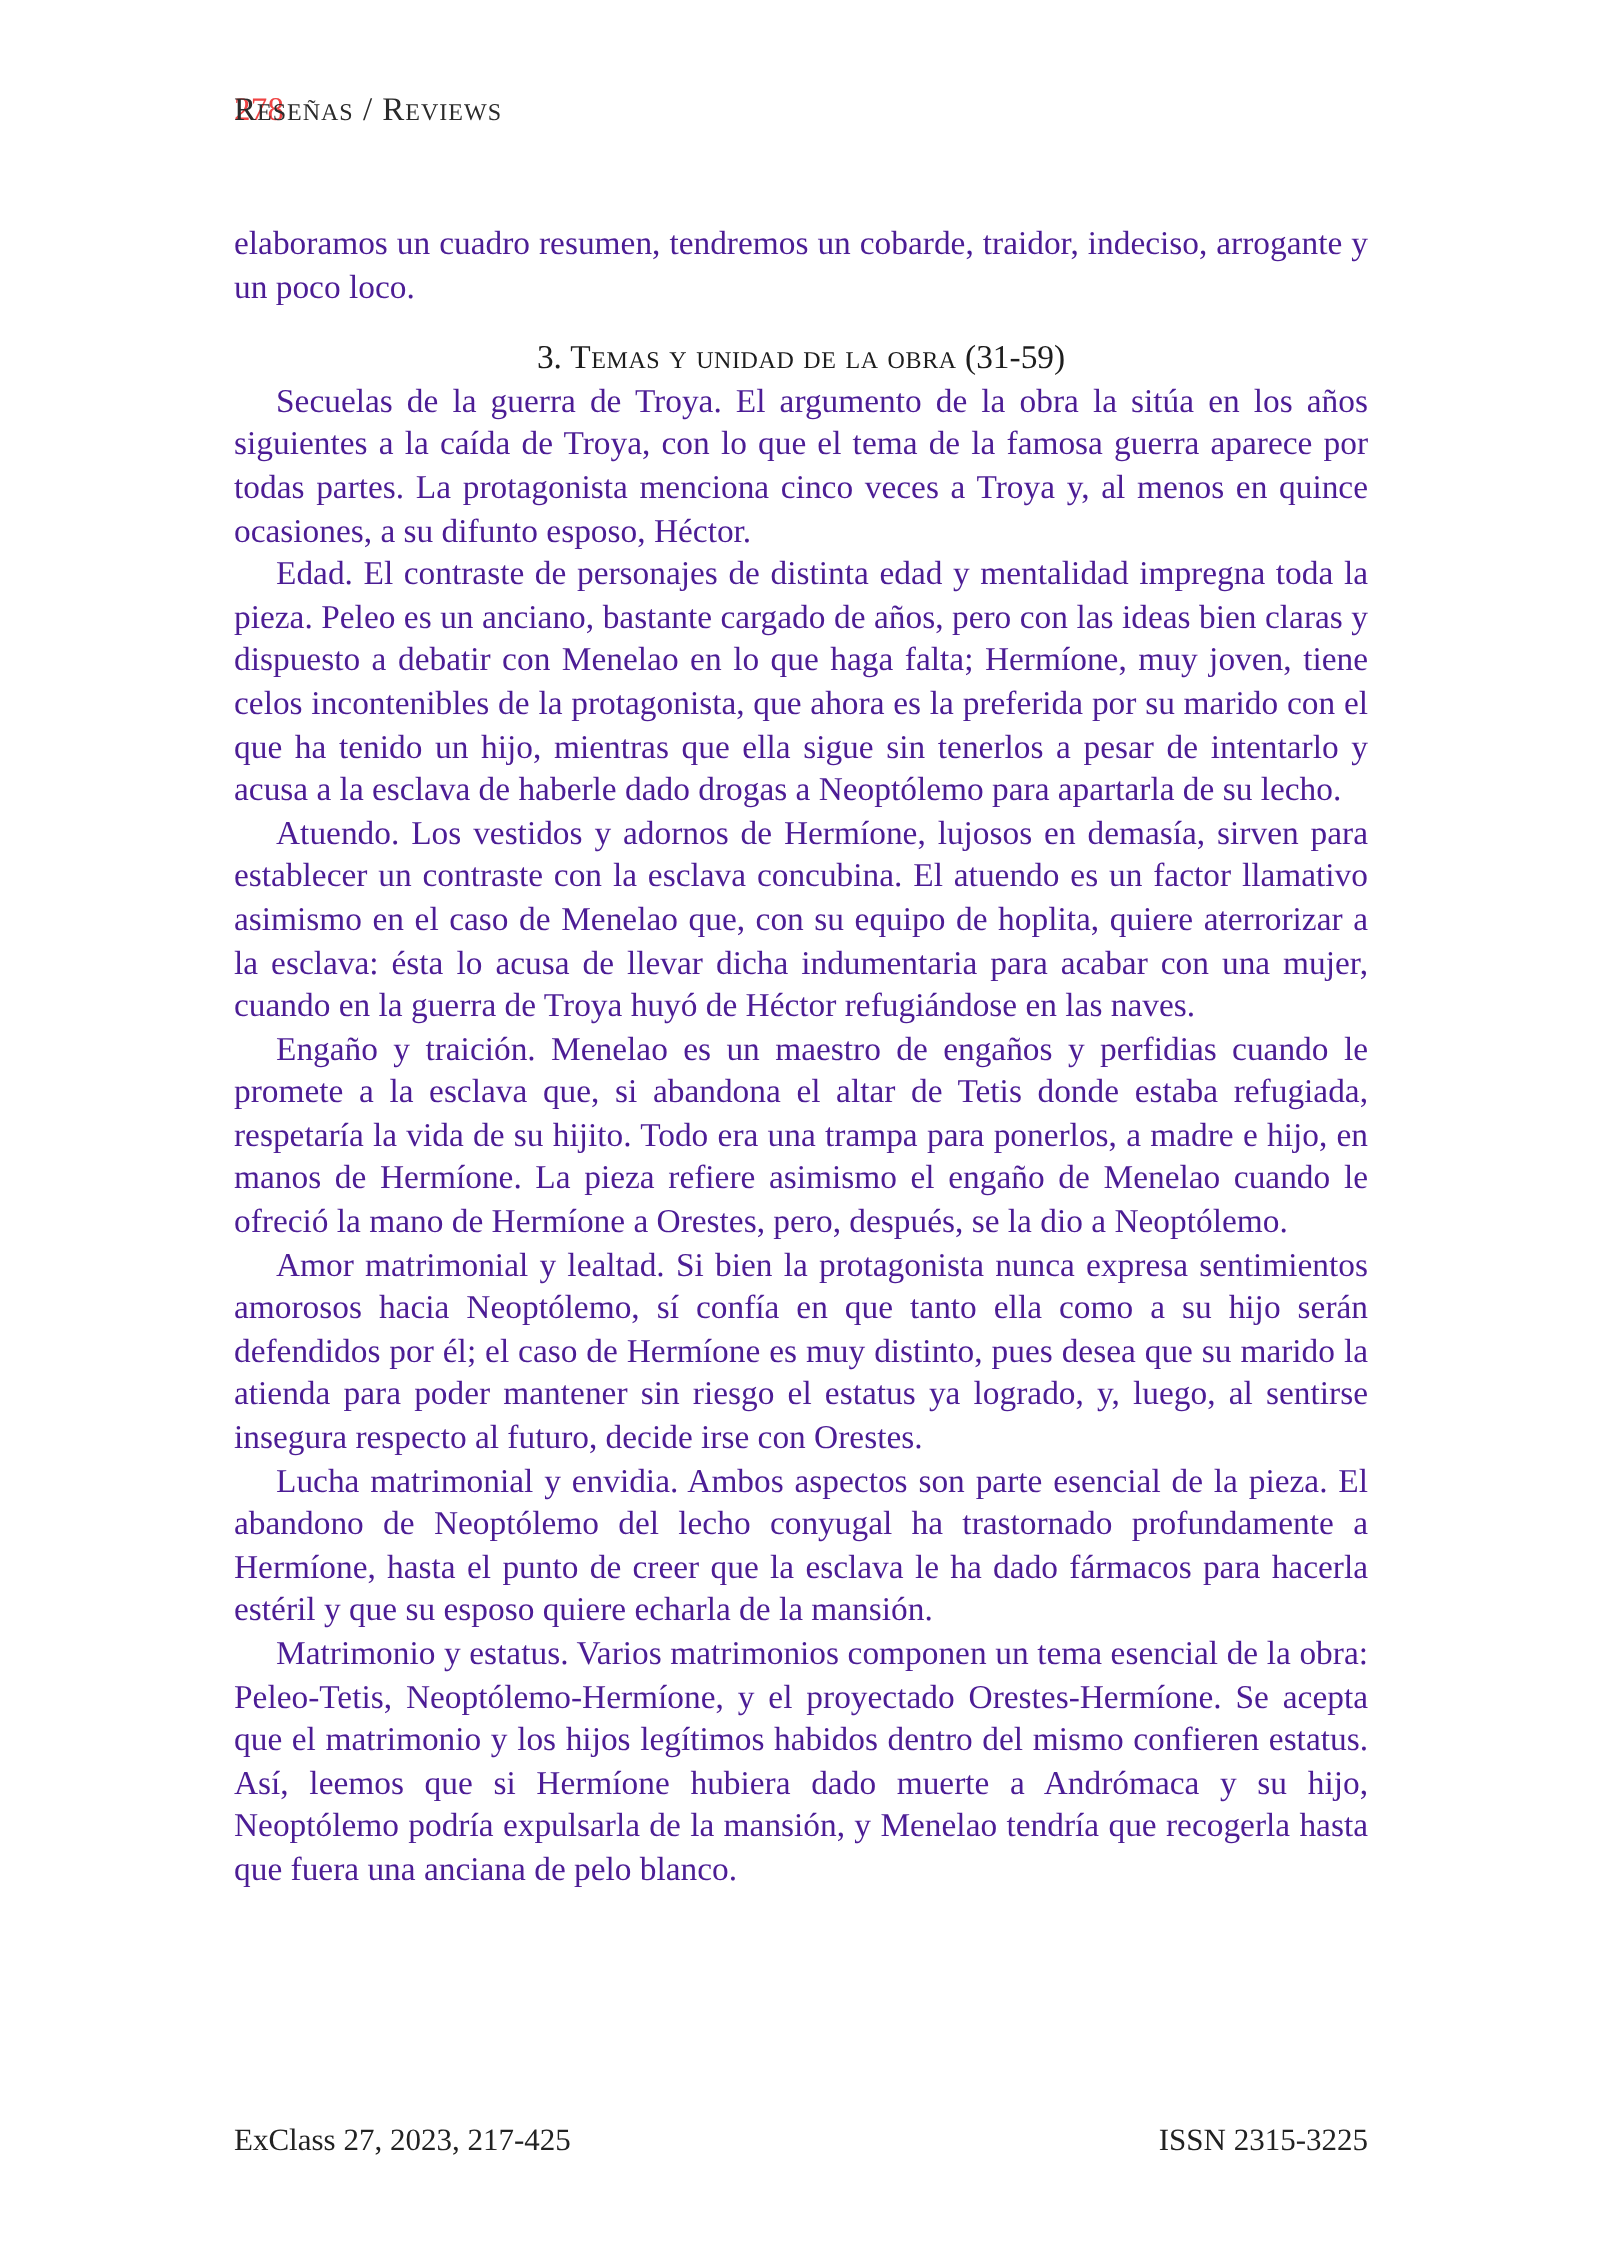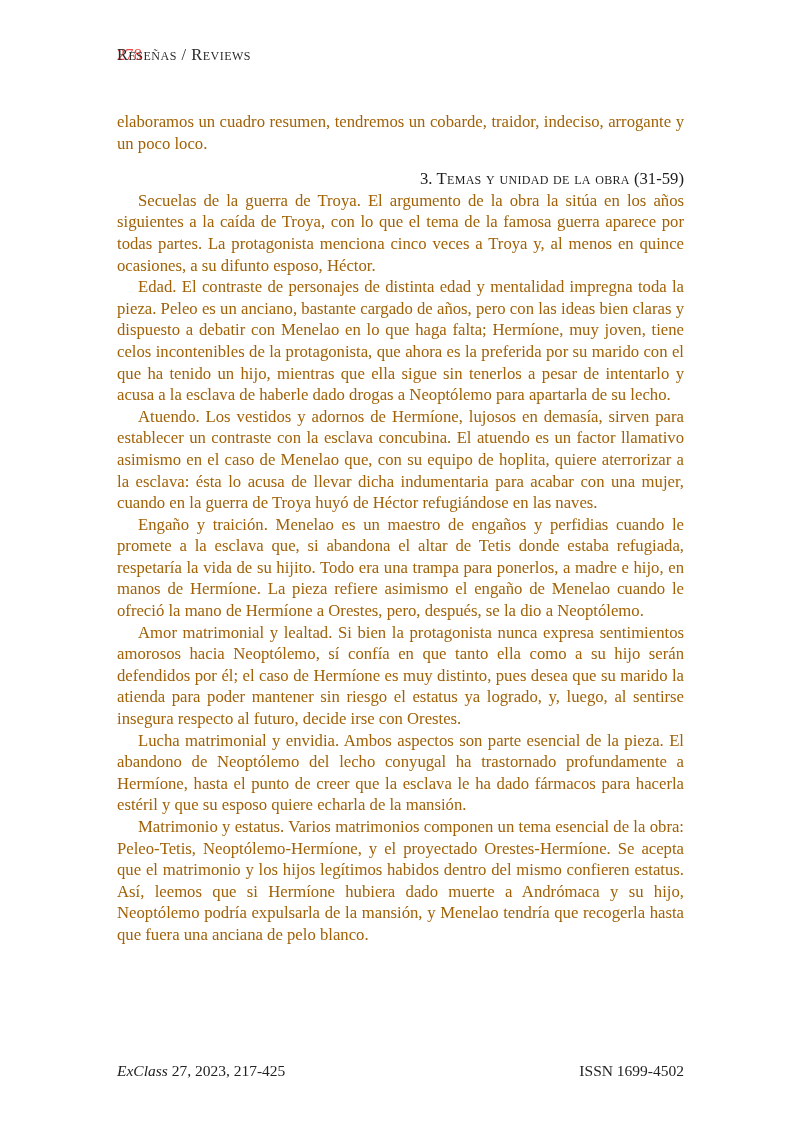--- a/index.html
+++ b/index.html
@@ -57,39 +57,39 @@
     left: 117px;
     top: 111px;
     width: 567px;
   }
   p.para {
     margin: 0;
     font-size: 16.7px;
     line-height: 21.6px;
     text-align: justify;
     text-justify: inter-word;
-    color: #a16207;
+    color: #4c1d95;
     hyphens: none;
     -webkit-hyphens: none;
   }
   p.para.indent {
     text-indent: 21px;
   }
   p.para.noindent {
     text-indent: 0;
   }
   
 
   h2.section {
     margin: 0;
     padding-top: 14px;
     font-size: 16.7px;
     line-height: 21.6px;
     font-weight: normal;
-    text-align: right;
+    text-align: center;
     color: #1d1d1d;
   }
   h2.section .num {
     font-variant: normal;
   }
   h2.section .sc {
     font-variant: small-caps;
     letter-spacing: 0.3px;
   }
   h2.section .range {
@@ -107,21 +107,20 @@
     line-height: 22px;
     color: #222222;
   }
   .footer-left {
     position: absolute;
     left: 0;
     top: 0;
     white-space: nowrap;
   }
   .footer-left .journal {
-    font-style: italic;
   }
   .footer-right {
     position: absolute;
     right: 0;
     top: 0;
     white-space: nowrap;
   }
 </style>
 </head>
 <body>
@@ -156,16 +155,16 @@
     <p class="para indent">Amor matrimonial y lealtad. Si bien la protagonista nunca expresa sentimientos amorosos hacia Neoptólemo, sí confía en que tanto ella como a su hijo serán defendidos por él; el caso de Hermíone es muy distinto, pues desea que su marido la atienda para poder mantener sin riesgo el estatus ya logrado, y, luego, al sentirse insegura respecto al futuro, decide irse con Orestes.</p>
 
     <p class="para indent">Lucha matrimonial y envidia. Ambos aspectos son parte esencial de la pieza. El abandono de Neoptólemo del lecho conyugal ha trastornado profundamente a Hermíone, hasta el punto de creer que la esclava le ha dado fármacos para hacerla estéril y que su esposo quiere echarla de la mansión.</p>
 
     <p class="para indent">Matrimonio y estatus. Varios matrimonios componen un tema esencial de la obra: Peleo-Tetis, Neoptólemo-Hermíone, y el proyectado Orestes-Hermíone. Se acepta que el matrimonio y los hijos legítimos habidos dentro del mismo confieren estatus. Así, leemos que si Hermíone hubiera dado muerte a Andrómaca y su hijo, Neoptólemo podría expulsarla de la mansión, y Menelao tendría que recogerla hasta que fuera una anciana de pelo blanco.</p>
 
   </div>
 
   <div class="footer">
     <span class="footer-left"><span class="journal">ExClass</span><span> 27, 2023, 217-425</span></span>
-    <span class="footer-right">ISSN 1699-4502</span>
+    <span class="footer-right">ISSN 2315-3225</span>
   </div>
 
 </div>
 
 </body></html>

